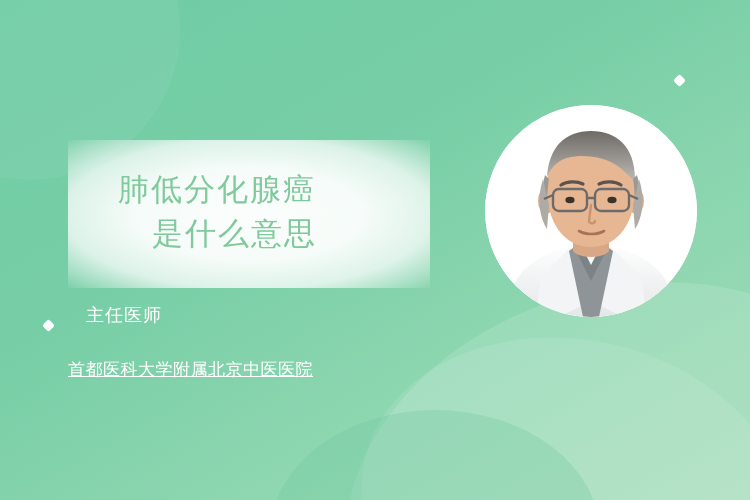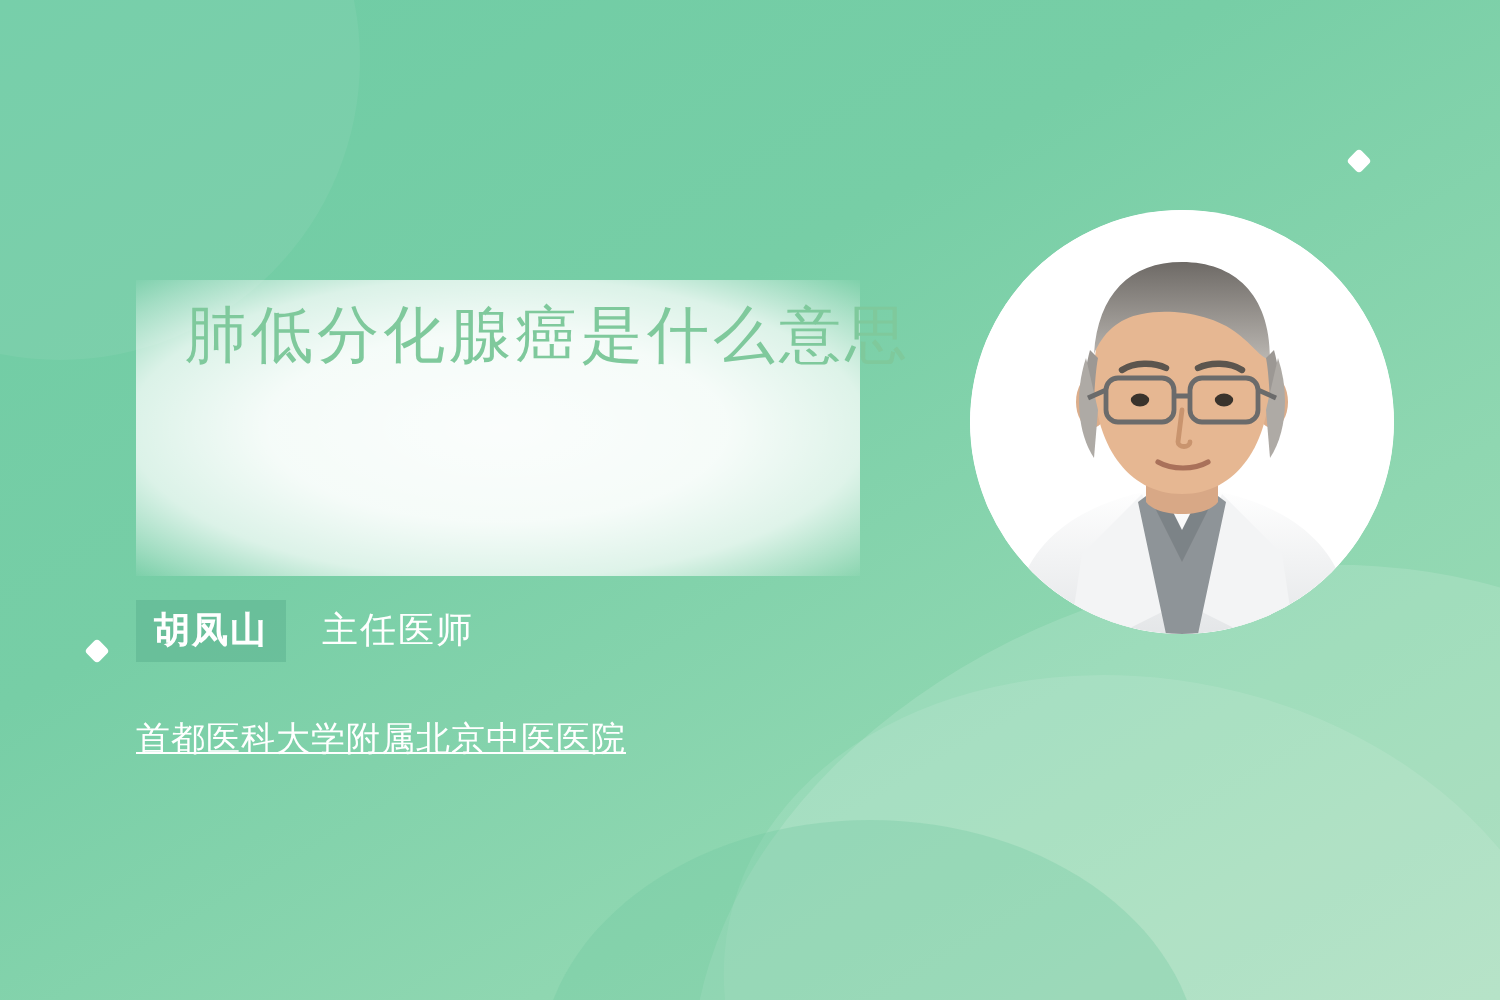--- a/index.html
+++ b/index.html
@@ -74,34 +74,34 @@
     width: 362px;
     height: 148px;
     background:
       radial-gradient(ellipse at 50% 50%,
         rgba(255,255,255,0.97) 0%,
         rgba(255,255,255,0.93) 45%,
         rgba(255,255,255,0.74) 72%,
         rgba(255,255,255,0.30) 90%,
         rgba(255,255,255,0.04) 100%);
     display: flex;
-    flex-direction: row;
+    flex-direction: column;
     justify-content: center;
     padding: 6px 0 10px 0;
   }
   .title-line {
     color: #7FC99C;
     font-size: 31px;
     line-height: 1.42;
     letter-spacing: 2px;
     white-space: nowrap;
     font-weight: 400;
   }
   .title-line-1 { padding-left: 50px; }
-  .title-line-2 { }
+  .title-line-2 { padding-left: 84px; }
 
   
   #doctor-meta {
     position: absolute;
     left: 68px;
     top: 300px;
     width: 400px;
   }
   .meta-row-name {
     display: flex;
@@ -159,21 +159,20 @@
   <div class="sparkle sparkle-1"></div>
   <div class="sparkle sparkle-2"></div>
 
   <div id="title-card">
     <div class="title-line title-line-1">肺低分化腺癌</div>
     <div class="title-line title-line-2">是什么意思</div>
   </div>
 
   <div id="doctor-meta">
     <div class="meta-row-name">
-      <span id="doctor-name">胡凤山</span>
       <span id="doctor-rank">主任医师</span>
     </div>
     <div class="meta-line" id="hospital">首都医科大学附属北京中医医院</div>
   </div>
 
   <div id="portrait">
     <svg width="212" height="212" viewBox="0 0 212 212">
       <defs>
         <linearGradient id="coatG" x1="0" y1="0" x2="0" y2="1">
           <stop offset="0%" stop-color="#FFFFFF"></stop>

